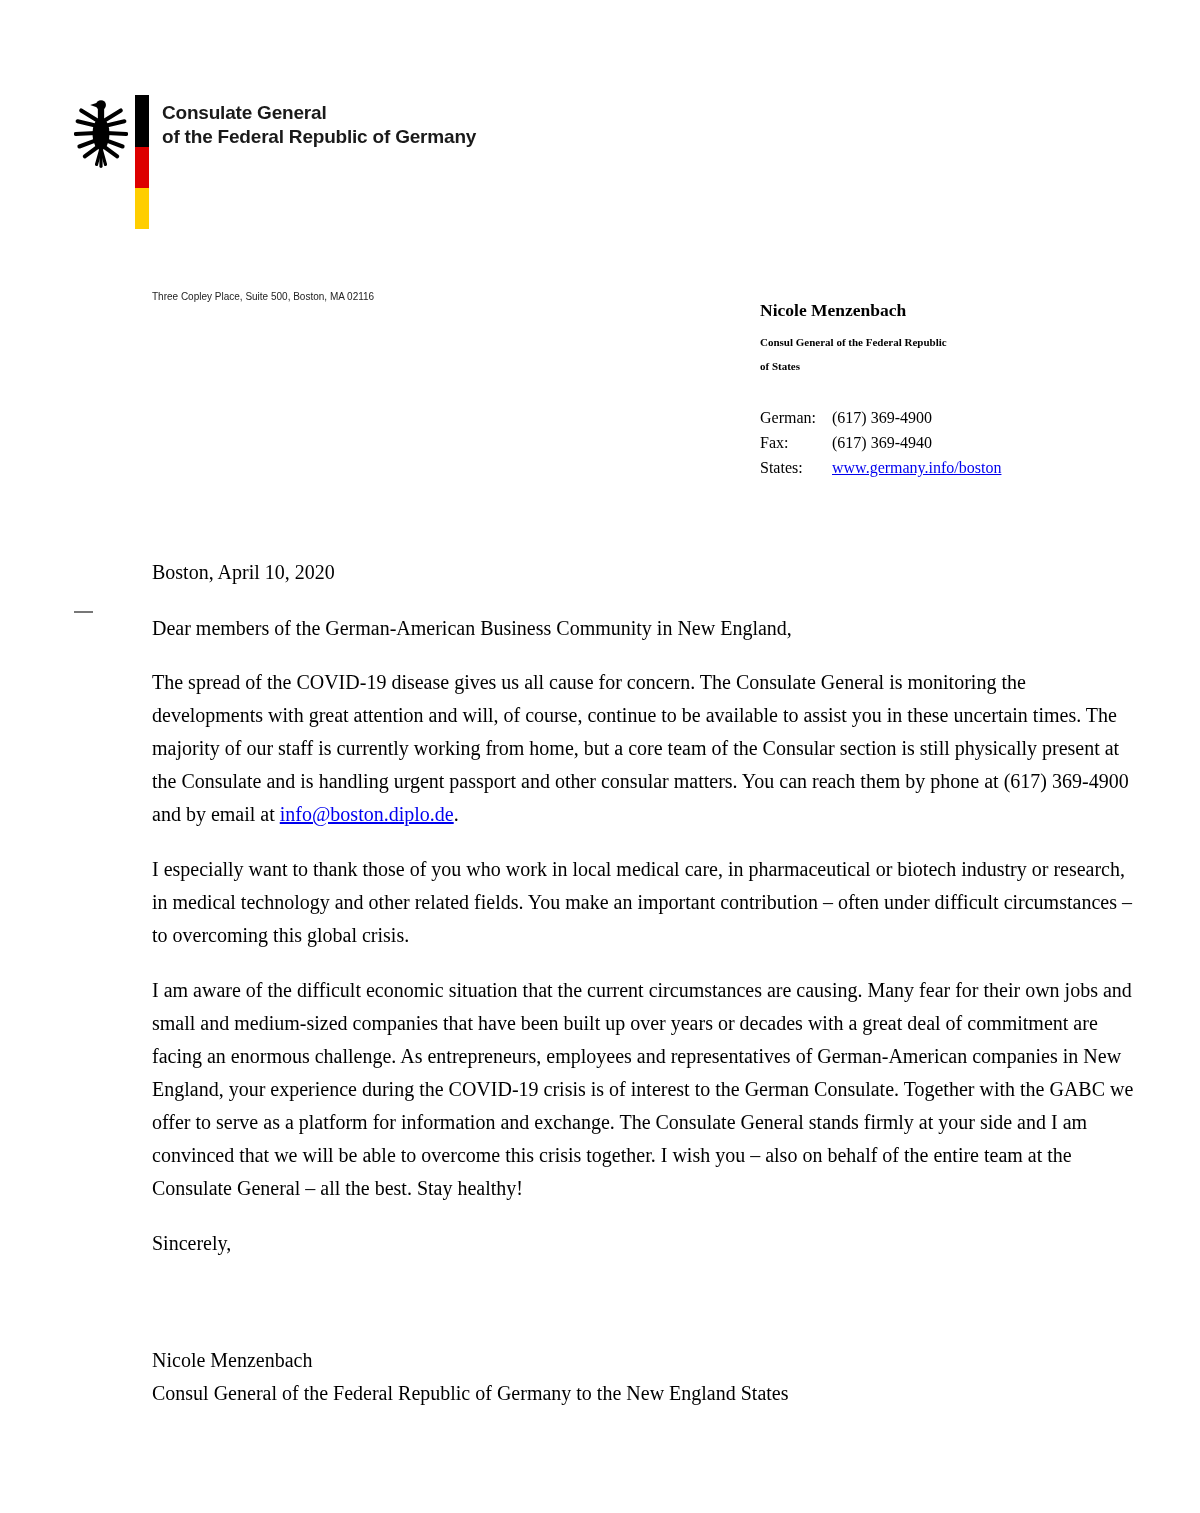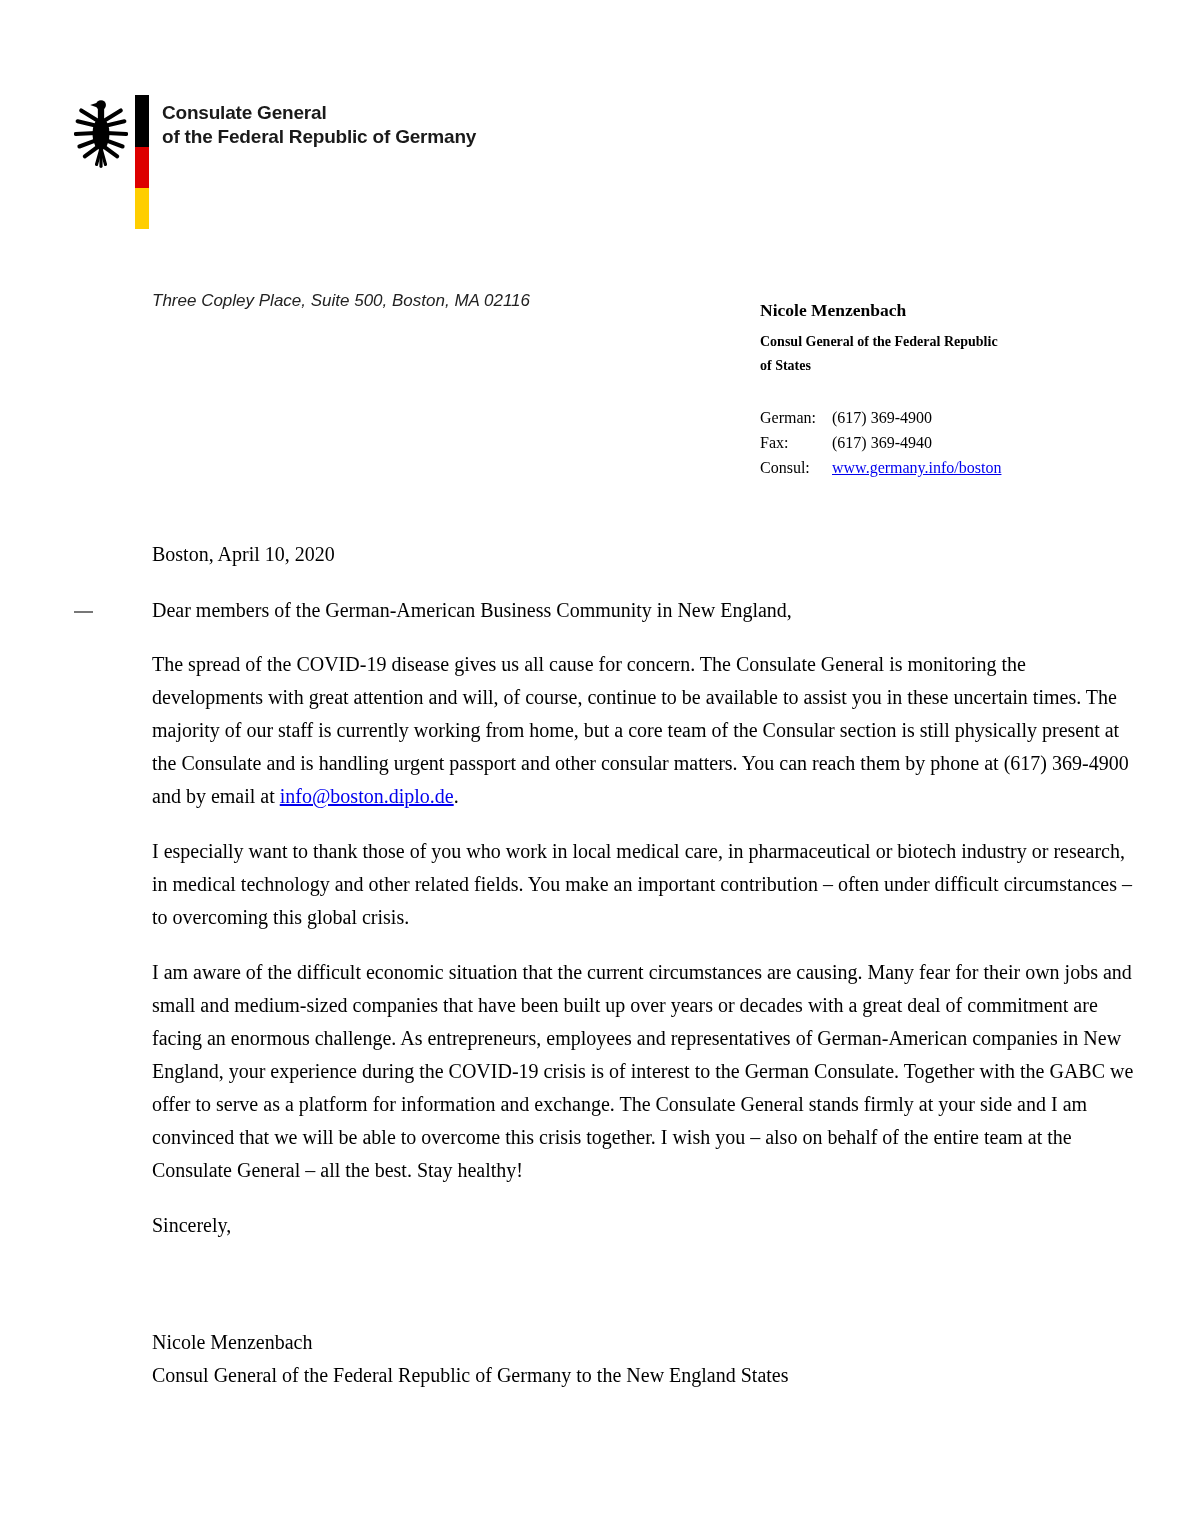--- a/index.html
+++ b/index.html
@@ -48,40 +48,39 @@
     line-height: 24px;
     color: #1a1a1a;
     letter-spacing: -0.2px;
   }
 
   .address-line {
     position: absolute;
     top: 291px;
     left: 150px;
     font-family: "Liberation Sans", sans-serif;
-    font-size: 17px;
+    font-size: 10px;
     color: #222222;
-    font-style: italic;
   }
 
   
   .contact {
     position: absolute;
     top: 300px;
     left: 758px;
     width: 360px;
     font-family: "Liberation Serif", serif;
   }
   .contact .name {
     font-weight: bold;
     font-size: 17.5px;
   }
   .contact .title {
     font-weight: bold;
-    font-size: 14px;
+    font-size: 11px;
     line-height: 24px;
     margin-top: 9px;
   }
   .contact .rows {
     margin-top: 27px;
     font-size: 16px;
     line-height: 25px;
   }
   .contact .row { display: flex; }
   .contact .row .label { width: 72px; flex: 0 0 72px; }
@@ -95,21 +94,21 @@
     position: absolute;
     top: 611px;
     left: 72px;
     width: 19px;
     border-top: 2px solid #777777;
   }
 
   
   .letter {
     position: absolute;
-    top: 538px;
+    top: 556px;
     left: 150px;
     width: 987px;
     font-size: 20px;
     line-height: 33px;
   }
   .letter p { margin: 0 0 22px 0; }
   .letter .salutation { margin-bottom: 21px; }
   .letter .dateline { margin-bottom: 23px; }
   .letter .closing { margin-bottom: 0; }
   .letter .signature { margin-top: 84px; }
@@ -169,21 +168,21 @@
     <div class="rows">
       <div class="row">
         <span class="label">German:</span>
         <span class="value">(617) 369-4900</span>
       </div>
       <div class="row">
         <span class="label">Fax:</span>
         <span class="value">(617) 369-4940</span>
       </div>
       <div class="row">
-        <span class="label">Consul:</span>
+        <span class="label">States:</span>
         <span class="value"><a href="#">www.germany.info/boston</a></span>
       </div>
     </div>
   </div>
 
   <div class="fold-mark"></div>
 
   <div class="letter">
     <p class="dateline">Boston, April 10, 2020</p>
     <p class="salutation">Dear members of the German-American Business Community in New England,</p>

